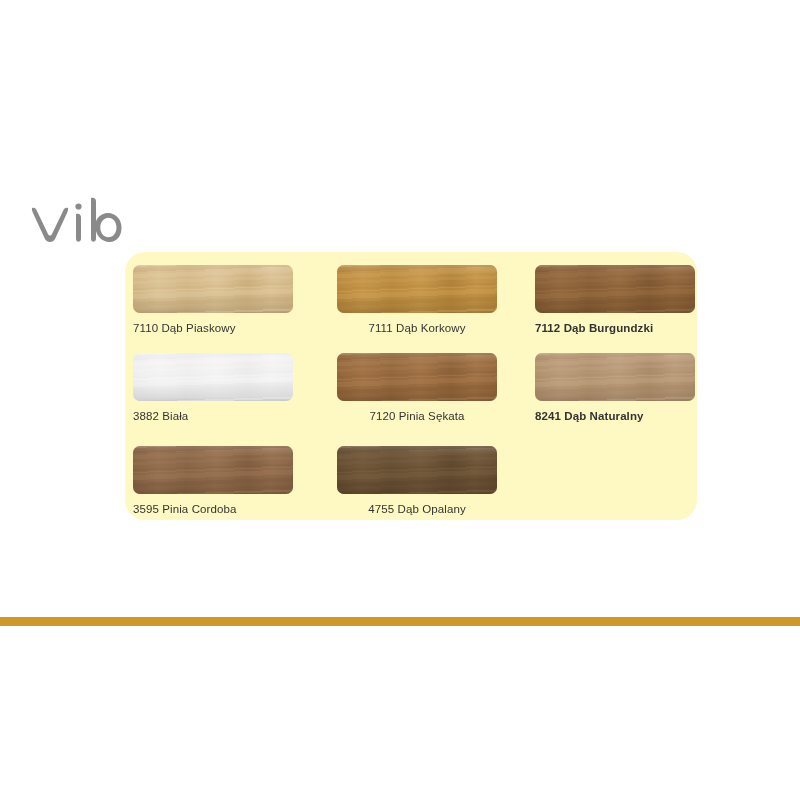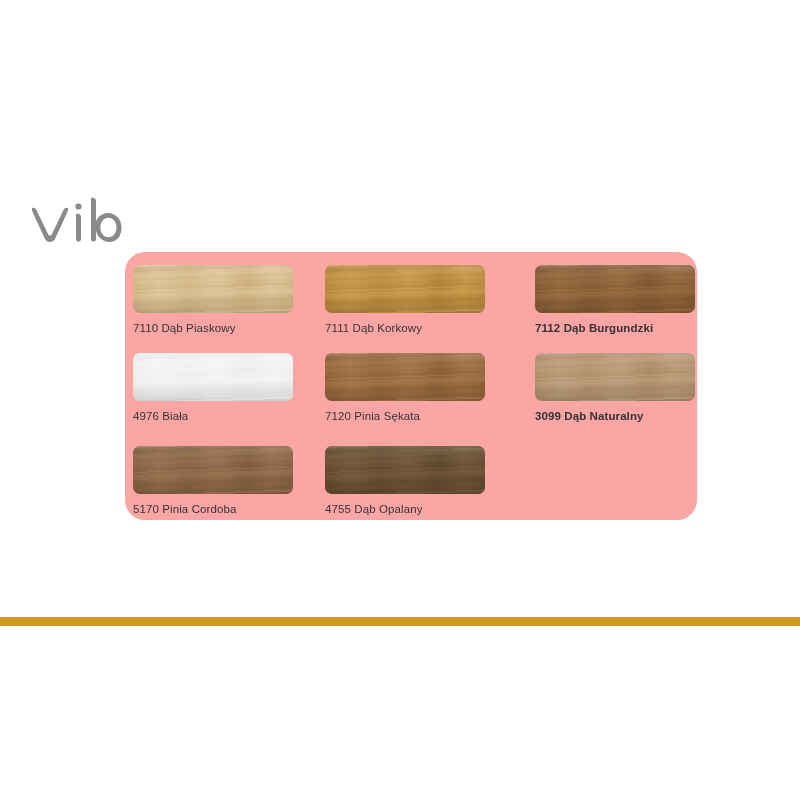--- a/index.html
+++ b/index.html
@@ -42,21 +42,21 @@
     position: relative;
     width: 100%;
     height: 100%;
   }
 
   .cell {
     position: absolute;
     width: 160px;
   }
   .cell.c0 { left: 8px;   }
-  .cell.c1 { left: 200px; }
+  .cell.c1 { left: 212px; text-align: center; }
   .cell.c2 { left: 410px; font-weight: bold; }
   .cell.r0 { top: 0px;   }
   .cell.r1 { top: 88px;  }
   .cell.r2 { top: 181px; }
 
   .swatch {
     width: 160px;
     height: 48px;
     border-radius: 7px;
     position: relative;
@@ -114,21 +114,21 @@
                C63.5 45, 63 44, 63 42.5 L63 4 Z"></path>
 
       <path d="M94 31.5 C94 23.4, 88.2 17, 80.5 17 C72.8 17, 67 23.4, 67.8 31.5
                C68.6 39.6, 74.3 46, 82 46 C89.7 46, 94 39.6, 94 31.5 Z
                M89 31.5 C89 37, 85.6 41.3, 81 41.3 C76.4 41.3, 72.8 37, 72.8 31.5
                C72.8 26, 76.4 21.7, 81 21.7 C85.6 21.7, 89 26, 89 31.5 Z" transform="translate(-0.5,0)"></path>
     </g>
   </svg>
 </div>
 
-<div class="panel" style="background: #fca5a5; border-radius: 20px;">
+<div class="panel" style="background: #fef9c3; border-radius: 20px;">
   <div class="grid">
 
     <div class="cell r0 c0">
       <div class="swatch" style="background-color: rgb(217, 190, 142);">
         <div class="grain" style="background: repeating-linear-gradient(178deg, rgba(232, 212, 174, 0.1) 0px, rgba(232, 212, 174, 0.1) 1px, transparent 1px, transparent 2px, rgba(187, 156, 104, 0.27) 2px, rgba(187, 156, 104, 0.27) 7px, transparent 7px, transparent 9px, rgba(232, 212, 174, 0.224) 9px, rgba(232, 212, 174, 0.224) 13px, transparent 13px, transparent 16px, rgba(232, 212, 174, 0.173) 16px, rgba(232, 212, 174, 0.173) 19px, transparent 19px, transparent 23px, rgba(187, 156, 104, 0.12) 23px, rgba(187, 156, 104, 0.12) 25px, transparent 25px, transparent 26px, rgba(232, 212, 174, 0.294) 26px, rgba(232, 212, 174, 0.294) 27px, transparent 27px, transparent 29px, rgba(232, 212, 174, 0.243) 29px, rgba(232, 212, 174, 0.243) 34px, transparent 34px, transparent 37px, rgba(187, 156, 104, 0.192) 37px, rgba(187, 156, 104, 0.192) 41px, transparent 41px, transparent 45px, rgba(187, 156, 104, 0.145) 45px, rgba(187, 156, 104, 0.145) 48px, transparent 48px, transparent 49px, rgba(232, 212, 174, 0.318) 49px, rgba(232, 212, 174, 0.318) 51px, transparent 51px, transparent 53px, rgba(232, 212, 174, 0.267) 53px, rgba(232, 212, 174, 0.267) 54px, transparent 54px, transparent 57px, rgba(187, 156, 104, 0.216) 57px, rgba(187, 156, 104, 0.216) 62px, transparent 62px, transparent 66px, rgba(232, 212, 174, 0.17) 66px, rgba(232, 212, 174, 0.17) 70px, transparent 70px, transparent 71px, rgba(232, 212, 174, 0.118) 71px, rgba(232, 212, 174, 0.118) 74px, transparent 74px, transparent 76px, rgba(187, 156, 104, 0.29) 76px, rgba(187, 156, 104, 0.29) 78px, transparent 78px, transparent 81px, rgba(187, 156, 104, 0.24) 81px, rgba(187, 156, 104, 0.24) 82px, transparent 82px, transparent 86px, rgba(232, 212, 174, 0.19) 86px, rgba(232, 212, 174, 0.19) 91px, transparent 91px, transparent 92px, rgba(232, 212, 174, 0.137) 92px, rgba(232, 212, 174, 0.137) 96px, transparent 96px, transparent 98px, rgba(187, 156, 104, 0.31) 98px, rgba(187, 156, 104, 0.31) 101px, transparent 101px, transparent 104px, rgba(232, 212, 174, 0.263) 104px, rgba(232, 212, 174, 0.263) 106px, transparent 106px, transparent 110px, rgba(232, 212, 174, 0.21) 110px, rgba(232, 212, 174, 0.21) 111px, transparent 111px, transparent 112px, rgba(187, 156, 104, 0.16) 112px, rgba(187, 156, 104, 0.16) 117px, transparent 117px, transparent 119px, rgba(187, 156, 104, 0.11) 119px, rgba(187, 156, 104, 0.11) 123px, transparent 123px, transparent 126px, rgba(232, 212, 174, 0.282) 126px, rgba(232, 212, 174, 0.282) 129px, transparent 129px, transparent 133px, rgba(232, 212, 174, 0.23) 133px, rgba(232, 212, 174, 0.23) 135px, transparent 135px, transparent 136px, rgba(187, 156, 104, 0.184) 136px, rgba(187, 156, 104, 0.184) 137px, transparent 137px, transparent 139px), linear-gradient(92deg, rgba(187, 156, 104, 0.26) 0%, rgba(232, 212, 174, 0.16) 16%, rgba(187, 156, 104, 0.2) 34%, rgba(232, 212, 174, 0.2) 52%, rgba(187, 156, 104, 0.24) 71%, rgba(232, 212, 174, 0.14) 86%, rgba(187, 156, 104, 0.22) 100%), radial-gradient(40px 16px at 72% 34%, rgba(187, 156, 104, 0.3) 0%, transparent 70%), radial-gradient(56px 20px at 24% 66%, rgba(232, 212, 174, 0.22) 0%, transparent 72%), linear-gradient(rgba(255, 255, 255, 0.3) 0%, rgba(255, 255, 255, 0.06) 14%, rgba(0, 0, 0, 0) 55%, rgba(0, 0, 0, 0.12) 92%, rgba(0, 0, 0, 0.2) 100%);"></div>
       </div>
       <div class="label">7110 Dąb Piaskowy</div>
     </div>
 
     <div class="cell r0 c1">
@@ -142,42 +142,42 @@
       <div class="swatch" style="background-color: rgb(141, 98, 56);">
         <div class="grain" style="background: repeating-linear-gradient(178deg, rgba(168, 124, 76, 0.1) 0px, rgba(168, 124, 76, 0.1) 1px, transparent 1px, transparent 2px, rgba(107, 71, 39, 0.27) 2px, rgba(107, 71, 39, 0.27) 7px, transparent 7px, transparent 9px, rgba(168, 124, 76, 0.224) 9px, rgba(168, 124, 76, 0.224) 13px, transparent 13px, transparent 16px, rgba(168, 124, 76, 0.173) 16px, rgba(168, 124, 76, 0.173) 19px, transparent 19px, transparent 23px, rgba(107, 71, 39, 0.12) 23px, rgba(107, 71, 39, 0.12) 25px, transparent 25px, transparent 26px, rgba(168, 124, 76, 0.294) 26px, rgba(168, 124, 76, 0.294) 27px, transparent 27px, transparent 29px, rgba(168, 124, 76, 0.243) 29px, rgba(168, 124, 76, 0.243) 34px, transparent 34px, transparent 37px, rgba(107, 71, 39, 0.192) 37px, rgba(107, 71, 39, 0.192) 41px, transparent 41px, transparent 45px, rgba(107, 71, 39, 0.145) 45px, rgba(107, 71, 39, 0.145) 48px, transparent 48px, transparent 49px, rgba(168, 124, 76, 0.318) 49px, rgba(168, 124, 76, 0.318) 51px, transparent 51px, transparent 53px, rgba(168, 124, 76, 0.267) 53px, rgba(168, 124, 76, 0.267) 54px, transparent 54px, transparent 57px, rgba(107, 71, 39, 0.216) 57px, rgba(107, 71, 39, 0.216) 62px, transparent 62px, transparent 66px, rgba(168, 124, 76, 0.17) 66px, rgba(168, 124, 76, 0.17) 70px, transparent 70px, transparent 71px, rgba(168, 124, 76, 0.118) 71px, rgba(168, 124, 76, 0.118) 74px, transparent 74px, transparent 76px, rgba(107, 71, 39, 0.29) 76px, rgba(107, 71, 39, 0.29) 78px, transparent 78px, transparent 81px, rgba(107, 71, 39, 0.24) 81px, rgba(107, 71, 39, 0.24) 82px, transparent 82px, transparent 86px, rgba(168, 124, 76, 0.19) 86px, rgba(168, 124, 76, 0.19) 91px, transparent 91px, transparent 92px, rgba(168, 124, 76, 0.137) 92px, rgba(168, 124, 76, 0.137) 96px, transparent 96px, transparent 98px, rgba(107, 71, 39, 0.31) 98px, rgba(107, 71, 39, 0.31) 101px, transparent 101px, transparent 104px, rgba(168, 124, 76, 0.263) 104px, rgba(168, 124, 76, 0.263) 106px, transparent 106px, transparent 110px, rgba(168, 124, 76, 0.21) 110px, rgba(168, 124, 76, 0.21) 111px, transparent 111px, transparent 112px, rgba(107, 71, 39, 0.16) 112px, rgba(107, 71, 39, 0.16) 117px, transparent 117px, transparent 119px, rgba(107, 71, 39, 0.11) 119px, rgba(107, 71, 39, 0.11) 123px, transparent 123px, transparent 126px, rgba(168, 124, 76, 0.282) 126px, rgba(168, 124, 76, 0.282) 129px, transparent 129px, transparent 133px, rgba(168, 124, 76, 0.23) 133px, rgba(168, 124, 76, 0.23) 135px, transparent 135px, transparent 136px, rgba(107, 71, 39, 0.184) 136px, rgba(107, 71, 39, 0.184) 137px, transparent 137px, transparent 139px), linear-gradient(92deg, rgba(107, 71, 39, 0.26) 0%, rgba(168, 124, 76, 0.16) 16%, rgba(107, 71, 39, 0.2) 34%, rgba(168, 124, 76, 0.2) 52%, rgba(107, 71, 39, 0.24) 71%, rgba(168, 124, 76, 0.14) 86%, rgba(107, 71, 39, 0.22) 100%), radial-gradient(40px 16px at 72% 34%, rgba(107, 71, 39, 0.3) 0%, transparent 70%), radial-gradient(56px 20px at 24% 66%, rgba(168, 124, 76, 0.22) 0%, transparent 72%), linear-gradient(rgba(255, 255, 255, 0.3) 0%, rgba(255, 255, 255, 0.06) 14%, rgba(0, 0, 0, 0) 55%, rgba(0, 0, 0, 0.12) 92%, rgba(0, 0, 0, 0.2) 100%);"></div>
       </div>
       <div class="label">7112 Dąb Burgundzki</div>
     </div>
 
     <div class="cell r1 c0">
       <div class="swatch" style="background-color: rgb(242, 242, 242);">
         <div class="grain" style="background: repeating-linear-gradient(178deg, rgba(251, 251, 251, 0.1) 0px, rgba(251, 251, 251, 0.1) 1px, transparent 1px, transparent 2px, rgba(227, 227, 227, 0.27) 2px, rgba(227, 227, 227, 0.27) 7px, transparent 7px, transparent 9px, rgba(251, 251, 251, 0.224) 9px, rgba(251, 251, 251, 0.224) 13px, transparent 13px, transparent 16px, rgba(251, 251, 251, 0.173) 16px, rgba(251, 251, 251, 0.173) 19px, transparent 19px, transparent 23px, rgba(227, 227, 227, 0.12) 23px, rgba(227, 227, 227, 0.12) 25px, transparent 25px, transparent 26px, rgba(251, 251, 251, 0.294) 26px, rgba(251, 251, 251, 0.294) 27px, transparent 27px, transparent 29px, rgba(251, 251, 251, 0.243) 29px, rgba(251, 251, 251, 0.243) 34px, transparent 34px, transparent 37px, rgba(227, 227, 227, 0.192) 37px, rgba(227, 227, 227, 0.192) 41px, transparent 41px, transparent 45px, rgba(227, 227, 227, 0.145) 45px, rgba(227, 227, 227, 0.145) 48px, transparent 48px, transparent 49px, rgba(251, 251, 251, 0.318) 49px, rgba(251, 251, 251, 0.318) 51px, transparent 51px, transparent 53px, rgba(251, 251, 251, 0.267) 53px, rgba(251, 251, 251, 0.267) 54px, transparent 54px, transparent 57px, rgba(227, 227, 227, 0.216) 57px, rgba(227, 227, 227, 0.216) 62px, transparent 62px, transparent 66px, rgba(251, 251, 251, 0.17) 66px, rgba(251, 251, 251, 0.17) 70px, transparent 70px, transparent 71px, rgba(251, 251, 251, 0.118) 71px, rgba(251, 251, 251, 0.118) 74px, transparent 74px, transparent 76px, rgba(227, 227, 227, 0.29) 76px, rgba(227, 227, 227, 0.29) 78px, transparent 78px, transparent 81px, rgba(227, 227, 227, 0.24) 81px, rgba(227, 227, 227, 0.24) 82px, transparent 82px, transparent 86px, rgba(251, 251, 251, 0.19) 86px, rgba(251, 251, 251, 0.19) 91px, transparent 91px, transparent 92px, rgba(251, 251, 251, 0.137) 92px, rgba(251, 251, 251, 0.137) 96px, transparent 96px, transparent 98px, rgba(227, 227, 227, 0.31) 98px, rgba(227, 227, 227, 0.31) 101px, transparent 101px, transparent 104px, rgba(251, 251, 251, 0.263) 104px, rgba(251, 251, 251, 0.263) 106px, transparent 106px, transparent 110px, rgba(251, 251, 251, 0.21) 110px, rgba(251, 251, 251, 0.21) 111px, transparent 111px, transparent 112px, rgba(227, 227, 227, 0.16) 112px, rgba(227, 227, 227, 0.16) 117px, transparent 117px, transparent 119px, rgba(227, 227, 227, 0.11) 119px, rgba(227, 227, 227, 0.11) 123px, transparent 123px, transparent 126px, rgba(251, 251, 251, 0.282) 126px, rgba(251, 251, 251, 0.282) 129px, transparent 129px, transparent 133px, rgba(251, 251, 251, 0.23) 133px, rgba(251, 251, 251, 0.23) 135px, transparent 135px, transparent 136px, rgba(227, 227, 227, 0.184) 136px, rgba(227, 227, 227, 0.184) 137px, transparent 137px, transparent 139px), linear-gradient(92deg, rgba(227, 227, 227, 0.26) 0%, rgba(251, 251, 251, 0.16) 16%, rgba(227, 227, 227, 0.2) 34%, rgba(251, 251, 251, 0.2) 52%, rgba(227, 227, 227, 0.24) 71%, rgba(251, 251, 251, 0.14) 86%, rgba(227, 227, 227, 0.22) 100%), radial-gradient(40px 16px at 72% 34%, rgba(227, 227, 227, 0.3) 0%, transparent 70%), radial-gradient(56px 20px at 24% 66%, rgba(251, 251, 251, 0.22) 0%, transparent 72%), linear-gradient(rgba(255, 255, 255, 0.3) 0%, rgba(255, 255, 255, 0.06) 14%, rgba(0, 0, 0, 0) 55%, rgba(0, 0, 0, 0.12) 92%, rgba(0, 0, 0, 0.2) 100%);"></div>
       </div>
-      <div class="label">4976 Biała</div>
+      <div class="label">3882 Biała</div>
     </div>
 
     <div class="cell r1 c1">
       <div class="swatch" style="background-color: rgb(154, 107, 62);">
         <div class="grain" style="background: repeating-linear-gradient(178deg, rgba(184, 136, 90, 0.1) 0px, rgba(184, 136, 90, 0.1) 1px, transparent 1px, transparent 2px, rgba(119, 80, 44, 0.27) 2px, rgba(119, 80, 44, 0.27) 7px, transparent 7px, transparent 9px, rgba(184, 136, 90, 0.224) 9px, rgba(184, 136, 90, 0.224) 13px, transparent 13px, transparent 16px, rgba(184, 136, 90, 0.173) 16px, rgba(184, 136, 90, 0.173) 19px, transparent 19px, transparent 23px, rgba(119, 80, 44, 0.12) 23px, rgba(119, 80, 44, 0.12) 25px, transparent 25px, transparent 26px, rgba(184, 136, 90, 0.294) 26px, rgba(184, 136, 90, 0.294) 27px, transparent 27px, transparent 29px, rgba(184, 136, 90, 0.243) 29px, rgba(184, 136, 90, 0.243) 34px, transparent 34px, transparent 37px, rgba(119, 80, 44, 0.192) 37px, rgba(119, 80, 44, 0.192) 41px, transparent 41px, transparent 45px, rgba(119, 80, 44, 0.145) 45px, rgba(119, 80, 44, 0.145) 48px, transparent 48px, transparent 49px, rgba(184, 136, 90, 0.318) 49px, rgba(184, 136, 90, 0.318) 51px, transparent 51px, transparent 53px, rgba(184, 136, 90, 0.267) 53px, rgba(184, 136, 90, 0.267) 54px, transparent 54px, transparent 57px, rgba(119, 80, 44, 0.216) 57px, rgba(119, 80, 44, 0.216) 62px, transparent 62px, transparent 66px, rgba(184, 136, 90, 0.17) 66px, rgba(184, 136, 90, 0.17) 70px, transparent 70px, transparent 71px, rgba(184, 136, 90, 0.118) 71px, rgba(184, 136, 90, 0.118) 74px, transparent 74px, transparent 76px, rgba(119, 80, 44, 0.29) 76px, rgba(119, 80, 44, 0.29) 78px, transparent 78px, transparent 81px, rgba(119, 80, 44, 0.24) 81px, rgba(119, 80, 44, 0.24) 82px, transparent 82px, transparent 86px, rgba(184, 136, 90, 0.19) 86px, rgba(184, 136, 90, 0.19) 91px, transparent 91px, transparent 92px, rgba(184, 136, 90, 0.137) 92px, rgba(184, 136, 90, 0.137) 96px, transparent 96px, transparent 98px, rgba(119, 80, 44, 0.31) 98px, rgba(119, 80, 44, 0.31) 101px, transparent 101px, transparent 104px, rgba(184, 136, 90, 0.263) 104px, rgba(184, 136, 90, 0.263) 106px, transparent 106px, transparent 110px, rgba(184, 136, 90, 0.21) 110px, rgba(184, 136, 90, 0.21) 111px, transparent 111px, transparent 112px, rgba(119, 80, 44, 0.16) 112px, rgba(119, 80, 44, 0.16) 117px, transparent 117px, transparent 119px, rgba(119, 80, 44, 0.11) 119px, rgba(119, 80, 44, 0.11) 123px, transparent 123px, transparent 126px, rgba(184, 136, 90, 0.282) 126px, rgba(184, 136, 90, 0.282) 129px, transparent 129px, transparent 133px, rgba(184, 136, 90, 0.23) 133px, rgba(184, 136, 90, 0.23) 135px, transparent 135px, transparent 136px, rgba(119, 80, 44, 0.184) 136px, rgba(119, 80, 44, 0.184) 137px, transparent 137px, transparent 139px), linear-gradient(92deg, rgba(119, 80, 44, 0.26) 0%, rgba(184, 136, 90, 0.16) 16%, rgba(119, 80, 44, 0.2) 34%, rgba(184, 136, 90, 0.2) 52%, rgba(119, 80, 44, 0.24) 71%, rgba(184, 136, 90, 0.14) 86%, rgba(119, 80, 44, 0.22) 100%), radial-gradient(40px 16px at 72% 34%, rgba(119, 80, 44, 0.3) 0%, transparent 70%), radial-gradient(56px 20px at 24% 66%, rgba(184, 136, 90, 0.22) 0%, transparent 72%), linear-gradient(rgba(255, 255, 255, 0.3) 0%, rgba(255, 255, 255, 0.06) 14%, rgba(0, 0, 0, 0) 55%, rgba(0, 0, 0, 0.12) 92%, rgba(0, 0, 0, 0.2) 100%);"></div>
       </div>
       <div class="label">7120 Pinia Sękata</div>
     </div>
 
     <div class="cell r1 c2">
       <div class="swatch" style="background-color: rgb(182, 150, 114);">
         <div class="grain" style="background: repeating-linear-gradient(178deg, rgba(204, 176, 145, 0.1) 0px, rgba(204, 176, 145, 0.1) 1px, transparent 1px, transparent 2px, rgba(156, 124, 90, 0.27) 2px, rgba(156, 124, 90, 0.27) 7px, transparent 7px, transparent 9px, rgba(204, 176, 145, 0.224) 9px, rgba(204, 176, 145, 0.224) 13px, transparent 13px, transparent 16px, rgba(204, 176, 145, 0.173) 16px, rgba(204, 176, 145, 0.173) 19px, transparent 19px, transparent 23px, rgba(156, 124, 90, 0.12) 23px, rgba(156, 124, 90, 0.12) 25px, transparent 25px, transparent 26px, rgba(204, 176, 145, 0.294) 26px, rgba(204, 176, 145, 0.294) 27px, transparent 27px, transparent 29px, rgba(204, 176, 145, 0.243) 29px, rgba(204, 176, 145, 0.243) 34px, transparent 34px, transparent 37px, rgba(156, 124, 90, 0.192) 37px, rgba(156, 124, 90, 0.192) 41px, transparent 41px, transparent 45px, rgba(156, 124, 90, 0.145) 45px, rgba(156, 124, 90, 0.145) 48px, transparent 48px, transparent 49px, rgba(204, 176, 145, 0.318) 49px, rgba(204, 176, 145, 0.318) 51px, transparent 51px, transparent 53px, rgba(204, 176, 145, 0.267) 53px, rgba(204, 176, 145, 0.267) 54px, transparent 54px, transparent 57px, rgba(156, 124, 90, 0.216) 57px, rgba(156, 124, 90, 0.216) 62px, transparent 62px, transparent 66px, rgba(204, 176, 145, 0.17) 66px, rgba(204, 176, 145, 0.17) 70px, transparent 70px, transparent 71px, rgba(204, 176, 145, 0.118) 71px, rgba(204, 176, 145, 0.118) 74px, transparent 74px, transparent 76px, rgba(156, 124, 90, 0.29) 76px, rgba(156, 124, 90, 0.29) 78px, transparent 78px, transparent 81px, rgba(156, 124, 90, 0.24) 81px, rgba(156, 124, 90, 0.24) 82px, transparent 82px, transparent 86px, rgba(204, 176, 145, 0.19) 86px, rgba(204, 176, 145, 0.19) 91px, transparent 91px, transparent 92px, rgba(204, 176, 145, 0.137) 92px, rgba(204, 176, 145, 0.137) 96px, transparent 96px, transparent 98px, rgba(156, 124, 90, 0.31) 98px, rgba(156, 124, 90, 0.31) 101px, transparent 101px, transparent 104px, rgba(204, 176, 145, 0.263) 104px, rgba(204, 176, 145, 0.263) 106px, transparent 106px, transparent 110px, rgba(204, 176, 145, 0.21) 110px, rgba(204, 176, 145, 0.21) 111px, transparent 111px, transparent 112px, rgba(156, 124, 90, 0.16) 112px, rgba(156, 124, 90, 0.16) 117px, transparent 117px, transparent 119px, rgba(156, 124, 90, 0.11) 119px, rgba(156, 124, 90, 0.11) 123px, transparent 123px, transparent 126px, rgba(204, 176, 145, 0.282) 126px, rgba(204, 176, 145, 0.282) 129px, transparent 129px, transparent 133px, rgba(204, 176, 145, 0.23) 133px, rgba(204, 176, 145, 0.23) 135px, transparent 135px, transparent 136px, rgba(156, 124, 90, 0.184) 136px, rgba(156, 124, 90, 0.184) 137px, transparent 137px, transparent 139px), linear-gradient(92deg, rgba(156, 124, 90, 0.26) 0%, rgba(204, 176, 145, 0.16) 16%, rgba(156, 124, 90, 0.2) 34%, rgba(204, 176, 145, 0.2) 52%, rgba(156, 124, 90, 0.24) 71%, rgba(204, 176, 145, 0.14) 86%, rgba(156, 124, 90, 0.22) 100%), radial-gradient(40px 16px at 72% 34%, rgba(156, 124, 90, 0.3) 0%, transparent 70%), radial-gradient(56px 20px at 24% 66%, rgba(204, 176, 145, 0.22) 0%, transparent 72%), linear-gradient(rgba(255, 255, 255, 0.3) 0%, rgba(255, 255, 255, 0.06) 14%, rgba(0, 0, 0, 0) 55%, rgba(0, 0, 0, 0.12) 92%, rgba(0, 0, 0, 0.2) 100%);"></div>
       </div>
-      <div class="label">3099 Dąb Naturalny</div>
+      <div class="label">8241 Dąb Naturalny</div>
     </div>
 
     <div class="cell r2 c0">
       <div class="swatch" style="background-color: rgb(142, 104, 72);">
         <div class="grain" style="background: repeating-linear-gradient(178deg, rgba(169, 130, 95, 0.1) 0px, rgba(169, 130, 95, 0.1) 1px, transparent 1px, transparent 2px, rgba(110, 77, 51, 0.27) 2px, rgba(110, 77, 51, 0.27) 7px, transparent 7px, transparent 9px, rgba(169, 130, 95, 0.224) 9px, rgba(169, 130, 95, 0.224) 13px, transparent 13px, transparent 16px, rgba(169, 130, 95, 0.173) 16px, rgba(169, 130, 95, 0.173) 19px, transparent 19px, transparent 23px, rgba(110, 77, 51, 0.12) 23px, rgba(110, 77, 51, 0.12) 25px, transparent 25px, transparent 26px, rgba(169, 130, 95, 0.294) 26px, rgba(169, 130, 95, 0.294) 27px, transparent 27px, transparent 29px, rgba(169, 130, 95, 0.243) 29px, rgba(169, 130, 95, 0.243) 34px, transparent 34px, transparent 37px, rgba(110, 77, 51, 0.192) 37px, rgba(110, 77, 51, 0.192) 41px, transparent 41px, transparent 45px, rgba(110, 77, 51, 0.145) 45px, rgba(110, 77, 51, 0.145) 48px, transparent 48px, transparent 49px, rgba(169, 130, 95, 0.318) 49px, rgba(169, 130, 95, 0.318) 51px, transparent 51px, transparent 53px, rgba(169, 130, 95, 0.267) 53px, rgba(169, 130, 95, 0.267) 54px, transparent 54px, transparent 57px, rgba(110, 77, 51, 0.216) 57px, rgba(110, 77, 51, 0.216) 62px, transparent 62px, transparent 66px, rgba(169, 130, 95, 0.17) 66px, rgba(169, 130, 95, 0.17) 70px, transparent 70px, transparent 71px, rgba(169, 130, 95, 0.118) 71px, rgba(169, 130, 95, 0.118) 74px, transparent 74px, transparent 76px, rgba(110, 77, 51, 0.29) 76px, rgba(110, 77, 51, 0.29) 78px, transparent 78px, transparent 81px, rgba(110, 77, 51, 0.24) 81px, rgba(110, 77, 51, 0.24) 82px, transparent 82px, transparent 86px, rgba(169, 130, 95, 0.19) 86px, rgba(169, 130, 95, 0.19) 91px, transparent 91px, transparent 92px, rgba(169, 130, 95, 0.137) 92px, rgba(169, 130, 95, 0.137) 96px, transparent 96px, transparent 98px, rgba(110, 77, 51, 0.31) 98px, rgba(110, 77, 51, 0.31) 101px, transparent 101px, transparent 104px, rgba(169, 130, 95, 0.263) 104px, rgba(169, 130, 95, 0.263) 106px, transparent 106px, transparent 110px, rgba(169, 130, 95, 0.21) 110px, rgba(169, 130, 95, 0.21) 111px, transparent 111px, transparent 112px, rgba(110, 77, 51, 0.16) 112px, rgba(110, 77, 51, 0.16) 117px, transparent 117px, transparent 119px, rgba(110, 77, 51, 0.11) 119px, rgba(110, 77, 51, 0.11) 123px, transparent 123px, transparent 126px, rgba(169, 130, 95, 0.282) 126px, rgba(169, 130, 95, 0.282) 129px, transparent 129px, transparent 133px, rgba(169, 130, 95, 0.23) 133px, rgba(169, 130, 95, 0.23) 135px, transparent 135px, transparent 136px, rgba(110, 77, 51, 0.184) 136px, rgba(110, 77, 51, 0.184) 137px, transparent 137px, transparent 139px), linear-gradient(92deg, rgba(110, 77, 51, 0.26) 0%, rgba(169, 130, 95, 0.16) 16%, rgba(110, 77, 51, 0.2) 34%, rgba(169, 130, 95, 0.2) 52%, rgba(110, 77, 51, 0.24) 71%, rgba(169, 130, 95, 0.14) 86%, rgba(110, 77, 51, 0.22) 100%), radial-gradient(40px 16px at 72% 34%, rgba(110, 77, 51, 0.3) 0%, transparent 70%), radial-gradient(56px 20px at 24% 66%, rgba(169, 130, 95, 0.22) 0%, transparent 72%), linear-gradient(rgba(255, 255, 255, 0.3) 0%, rgba(255, 255, 255, 0.06) 14%, rgba(0, 0, 0, 0) 55%, rgba(0, 0, 0, 0.12) 92%, rgba(0, 0, 0, 0.2) 100%);"></div>
       </div>
-      <div class="label">5170 Pinia Cordoba</div>
+      <div class="label">3595 Pinia Cordoba</div>
     </div>
 
     <div class="cell r2 c1">
       <div class="swatch" style="background-color: rgb(107, 81, 52);">
         <div class="grain" style="background: repeating-linear-gradient(178deg, rgba(132, 104, 73, 0.1) 0px, rgba(132, 104, 73, 0.1) 1px, transparent 1px, transparent 2px, rgba(78, 58, 34, 0.27) 2px, rgba(78, 58, 34, 0.27) 7px, transparent 7px, transparent 9px, rgba(132, 104, 73, 0.224) 9px, rgba(132, 104, 73, 0.224) 13px, transparent 13px, transparent 16px, rgba(132, 104, 73, 0.173) 16px, rgba(132, 104, 73, 0.173) 19px, transparent 19px, transparent 23px, rgba(78, 58, 34, 0.12) 23px, rgba(78, 58, 34, 0.12) 25px, transparent 25px, transparent 26px, rgba(132, 104, 73, 0.294) 26px, rgba(132, 104, 73, 0.294) 27px, transparent 27px, transparent 29px, rgba(132, 104, 73, 0.243) 29px, rgba(132, 104, 73, 0.243) 34px, transparent 34px, transparent 37px, rgba(78, 58, 34, 0.192) 37px, rgba(78, 58, 34, 0.192) 41px, transparent 41px, transparent 45px, rgba(78, 58, 34, 0.145) 45px, rgba(78, 58, 34, 0.145) 48px, transparent 48px, transparent 49px, rgba(132, 104, 73, 0.318) 49px, rgba(132, 104, 73, 0.318) 51px, transparent 51px, transparent 53px, rgba(132, 104, 73, 0.267) 53px, rgba(132, 104, 73, 0.267) 54px, transparent 54px, transparent 57px, rgba(78, 58, 34, 0.216) 57px, rgba(78, 58, 34, 0.216) 62px, transparent 62px, transparent 66px, rgba(132, 104, 73, 0.17) 66px, rgba(132, 104, 73, 0.17) 70px, transparent 70px, transparent 71px, rgba(132, 104, 73, 0.118) 71px, rgba(132, 104, 73, 0.118) 74px, transparent 74px, transparent 76px, rgba(78, 58, 34, 0.29) 76px, rgba(78, 58, 34, 0.29) 78px, transparent 78px, transparent 81px, rgba(78, 58, 34, 0.24) 81px, rgba(78, 58, 34, 0.24) 82px, transparent 82px, transparent 86px, rgba(132, 104, 73, 0.19) 86px, rgba(132, 104, 73, 0.19) 91px, transparent 91px, transparent 92px, rgba(132, 104, 73, 0.137) 92px, rgba(132, 104, 73, 0.137) 96px, transparent 96px, transparent 98px, rgba(78, 58, 34, 0.31) 98px, rgba(78, 58, 34, 0.31) 101px, transparent 101px, transparent 104px, rgba(132, 104, 73, 0.263) 104px, rgba(132, 104, 73, 0.263) 106px, transparent 106px, transparent 110px, rgba(132, 104, 73, 0.21) 110px, rgba(132, 104, 73, 0.21) 111px, transparent 111px, transparent 112px, rgba(78, 58, 34, 0.16) 112px, rgba(78, 58, 34, 0.16) 117px, transparent 117px, transparent 119px, rgba(78, 58, 34, 0.11) 119px, rgba(78, 58, 34, 0.11) 123px, transparent 123px, transparent 126px, rgba(132, 104, 73, 0.282) 126px, rgba(132, 104, 73, 0.282) 129px, transparent 129px, transparent 133px, rgba(132, 104, 73, 0.23) 133px, rgba(132, 104, 73, 0.23) 135px, transparent 135px, transparent 136px, rgba(78, 58, 34, 0.184) 136px, rgba(78, 58, 34, 0.184) 137px, transparent 137px, transparent 139px), linear-gradient(92deg, rgba(78, 58, 34, 0.26) 0%, rgba(132, 104, 73, 0.16) 16%, rgba(78, 58, 34, 0.2) 34%, rgba(132, 104, 73, 0.2) 52%, rgba(78, 58, 34, 0.24) 71%, rgba(132, 104, 73, 0.14) 86%, rgba(78, 58, 34, 0.22) 100%), radial-gradient(40px 16px at 72% 34%, rgba(78, 58, 34, 0.3) 0%, transparent 70%), radial-gradient(56px 20px at 24% 66%, rgba(132, 104, 73, 0.22) 0%, transparent 72%), linear-gradient(rgba(255, 255, 255, 0.3) 0%, rgba(255, 255, 255, 0.06) 14%, rgba(0, 0, 0, 0) 55%, rgba(0, 0, 0, 0.12) 92%, rgba(0, 0, 0, 0.2) 100%);"></div>
       </div>
       <div class="label">4755 Dąb Opalany</div>
     </div>
 
   </div>

